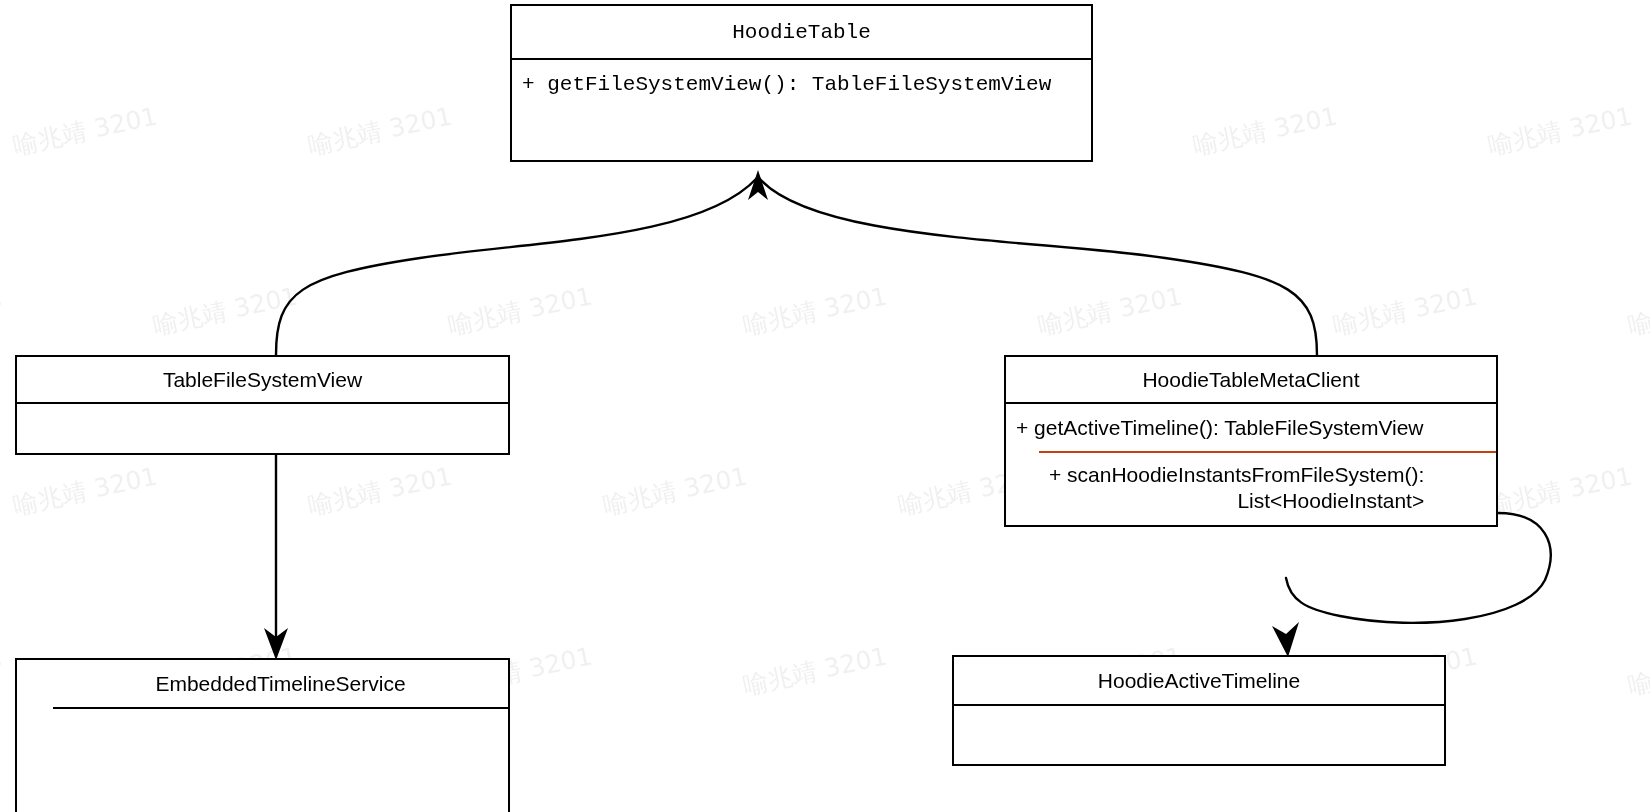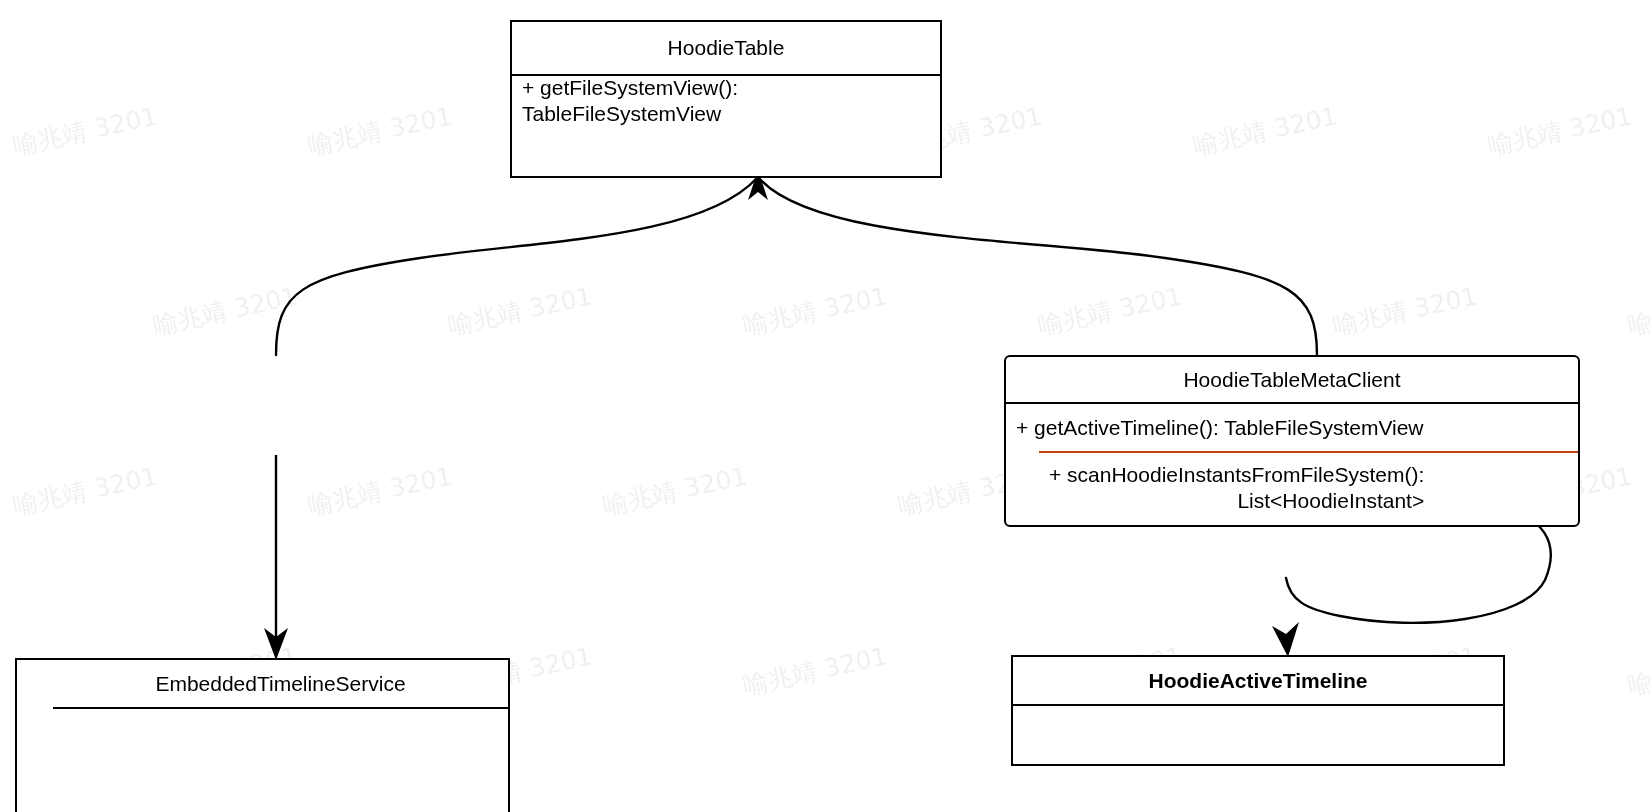--- a/index.html
+++ b/index.html
@@ -80,38 +80,38 @@
   .uml-member + .uml-member {
     border-top: 2px solid #c2410c;
     margin-left: 33px;
   }
   .uml-empty {
     box-sizing: border-box;
     width: 100%;
   }
 
   
-  #box-hoodie-table         { left: 510px; top: 20px;  width: 432px; height: 158px; }
+  #box-hoodie-table         { left: 510px; top: 4px;  width: 583px; height: 158px; font-family: Liberation Mono, monospace; }
   #box-hoodie-table .uml-name { height: 54px; }
   #box-hoodie-table .uml-member { height: 49px; }
 
   #box-table-file-system-view { left: 15px;  top: 355px; width: 495px; height: 100px; }
   #box-table-file-system-view .uml-name { height: 47px; }
   #box-table-file-system-view .uml-empty { height: 49px; }
 
-  #box-hoodie-table-meta-client { left: 1004px; top: 355px; width: 576px; height: 172px; border-radius: 6px; }
+  #box-hoodie-table-meta-client { left: 1004px; top: 355px; width: 494px; height: 172px; }
   #box-hoodie-table-meta-client .uml-name { height: 47px; }
   #box-hoodie-table-meta-client .member-1 { height: 47px; }
   #box-hoodie-table-meta-client .member-2 { height: 72px; align-items: center; text-align: right; }
 
   #box-embedded-timeline-service { left: 15px;  top: 658px; width: 495px; height: 166px; padding-left: 36px; }
   #box-embedded-timeline-service .uml-name { height: 49px; }
   #box-embedded-timeline-service .uml-empty { height: 86px; }
 
-  #box-hoodie-active-timeline { left: 1011px; top: 655px; width: 494px; height: 111px; font-weight: bold; }
+  #box-hoodie-active-timeline { left: 952px; top: 655px; width: 494px; height: 111px; }
   #box-hoodie-active-timeline .uml-name { height: 49px; }
   #box-hoodie-active-timeline .uml-empty { height: 86px; }
 </style>
 </head>
 <body>
 
 <div id="canvas">
 
   <div id="watermarks">
       <span class="wm" style="left: 10px; top: 130px;">喻兆靖 3201</span>
@@ -162,20 +162,24 @@
     <path d="M 1288,657 L 1272,626 L 1286,634 L 1299,622 Z" fill="#000000"></path>
   </svg>
 
   <div class="uml-class" id="box-hoodie-table">
     <div class="uml-name">HoodieTable</div>
     <div class="uml-compartment">
       <div class="uml-member member-2">+ getFileSystemView(): TableFileSystemView</div>
     </div>
   </div>
 
+  <div class="uml-class" id="box-table-file-system-view">
+    <div class="uml-name">TableFileSystemView</div>
+    <div class="uml-empty"></div>
+  </div>
 
   <div class="uml-class" id="box-hoodie-table-meta-client">
     <div class="uml-name">HoodieTableMetaClient</div>
     <div class="uml-compartment">
       <div class="uml-member member-1">+ getActiveTimeline(): TableFileSystemView</div>
       <div class="uml-member member-2">+ scanHoodieInstantsFromFileSystem():
 List&lt;HoodieInstant&gt;</div>
     </div>
   </div>
 

